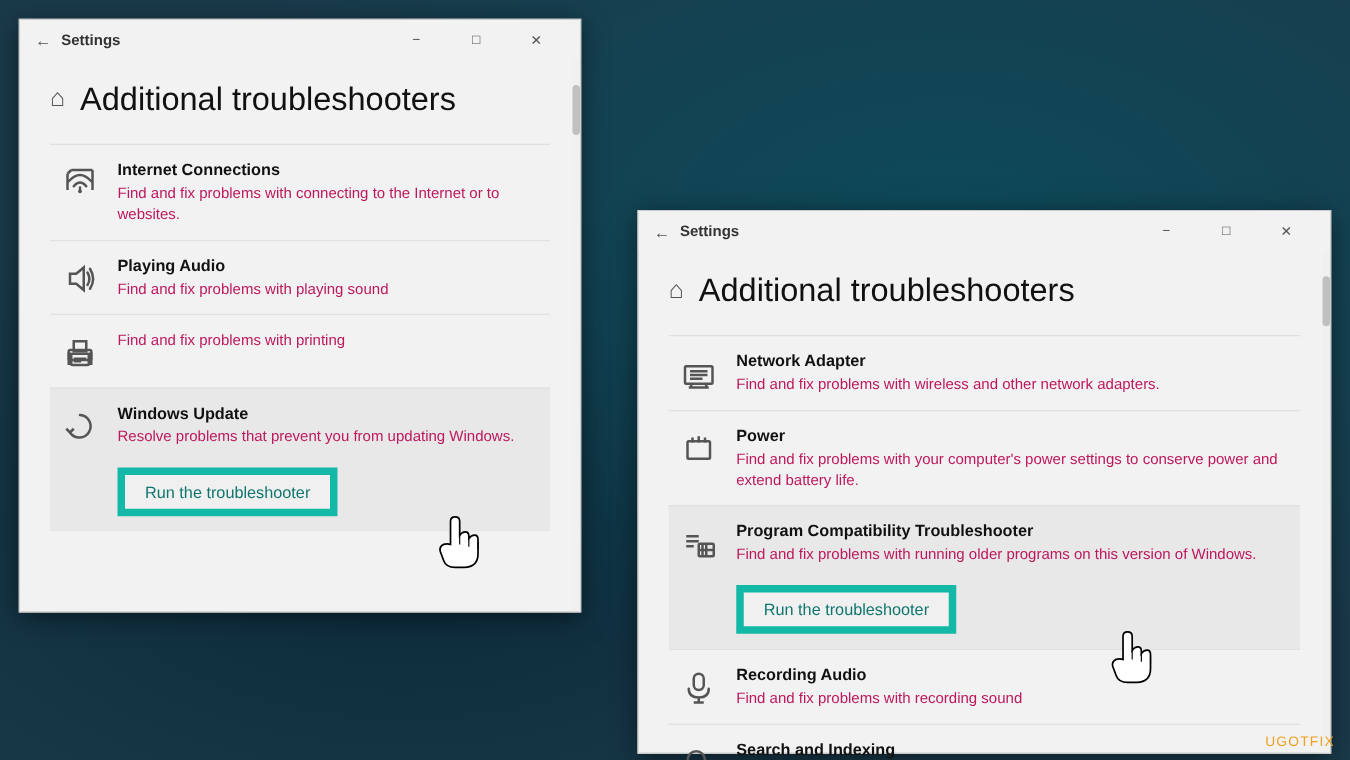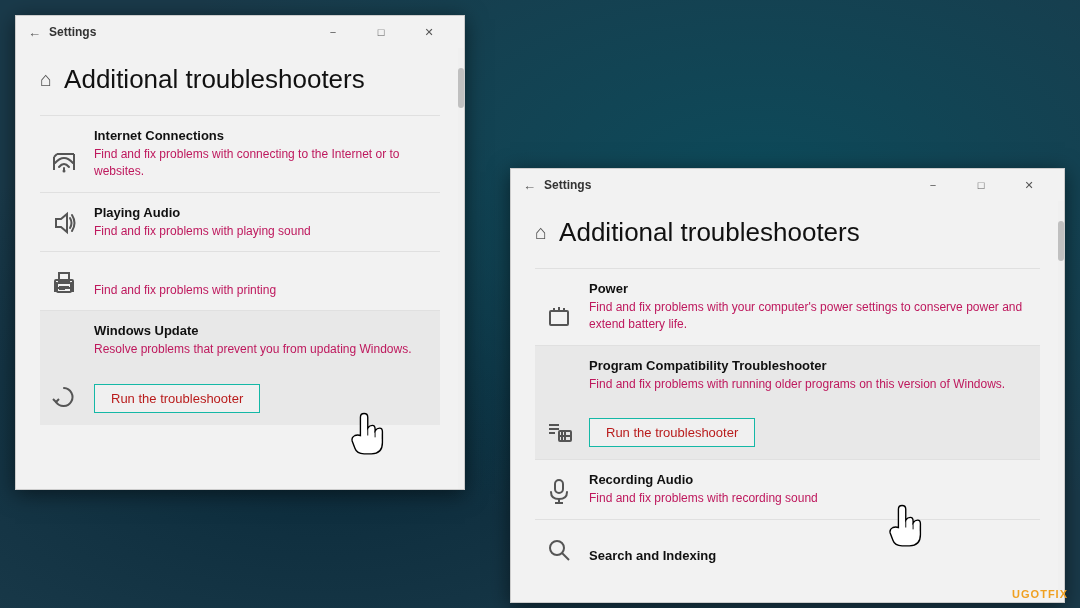--- a/index.html
+++ b/index.html
@@ -87,21 +87,21 @@
 
     .page-title {
       font-size: 26px;
       font-weight: 300;
       color: #111;
       text-align: right;
     }
 
     .troubleshooter-item {
       display: flex;
-      align-items: flex-end;
+      align-items: flex-start;
       padding: 12px 8px;
       border-top: 1px solid #e0e0e0;
       gap: 14px;
       cursor: pointer;
     }
     .troubleshooter-item.selected { background: #e8e8e8; }
 
     .item-icon {
       width: 32px;
       height: 32px;
@@ -122,27 +122,27 @@
     }
 
     .item-desc {
       font-size: 12px;
       color: #be185d;
       line-height: 1.4;
     }
 
     .run-btn {
       display: inline-block;
-      margin-top: 26px;
+      margin-top: 16px;
       padding: 6px 16px;
       background: #f0f0f0;
-      border: 1px solid #14b8a6;
+      border: 6px solid #14b8a6;
       font-size: 13px;
       cursor: pointer;
-      color: #b91c1c;
+      color: #0f766e;
     }
 
     
     .icon-svg {
       width: 28px;
       height: 28px;
     }
 
     
     .cursor-hand {
@@ -185,21 +185,21 @@
       background: #c0c0c0;
       border-radius: 3px;
     }
 
     
     .watermark {
       position: absolute;
       bottom: 8px;
       right: 12px;
       font-size: 11px;
-      font-weight: bold;
+      font-weight: normal;
       color: #f0a020;
       letter-spacing: 1px;
     }
   </style>
 </head>
 <body>
 
 <div class="settings-window" id="window1">
   <div class="window-titlebar">
     <div class="titlebar-left">
@@ -308,20 +308,37 @@
       <button class="titlebar-btn close">✕</button>
     </div>
   </div>
 
   <div class="window-content">
     <div class="page-header">
       <span class="home-icon">⌂</span>
       <span class="page-title">Additional troubleshooters</span>
     </div>
 
+    <div class="troubleshooter-item">
+      <div class="item-icon">
+        <svg class="icon-svg" viewBox="0 0 28 28" fill="none" stroke="#555" stroke-width="2">
+          <rect x="3" y="8" width="22" height="14" rx="1"></rect>
+          <line x1="8" y1="22" x2="8" y2="25"></line>
+          <line x1="20" y1="22" x2="20" y2="25"></line>
+          <line x1="6" y1="25" x2="22" y2="25"></line>
+          <line x1="7" y1="12" x2="21" y2="12"></line>
+          <line x1="7" y1="15" x2="21" y2="15"></line>
+          <line x1="7" y1="18" x2="17" y2="18"></line>
+        </svg>
+      </div>
+      <div class="item-text">
+        <div class="item-name">Network Adapter</div>
+        <div class="item-desc">Find and fix problems with wireless and other network adapters.</div>
+      </div>
+    </div>
 
     <div class="troubleshooter-item">
       <div class="item-icon">
         <svg class="icon-svg" viewBox="0 0 28 28" fill="none" stroke="#555" stroke-width="2">
           <rect x="5" y="8" width="18" height="14" rx="1"></rect>
           <line x1="9" y1="5" x2="9" y2="9"></line>
           <line x1="14" y1="4" x2="14" y2="9"></line>
           <line x1="19" y1="5" x2="19" y2="9"></line>
         </svg>
       </div>

